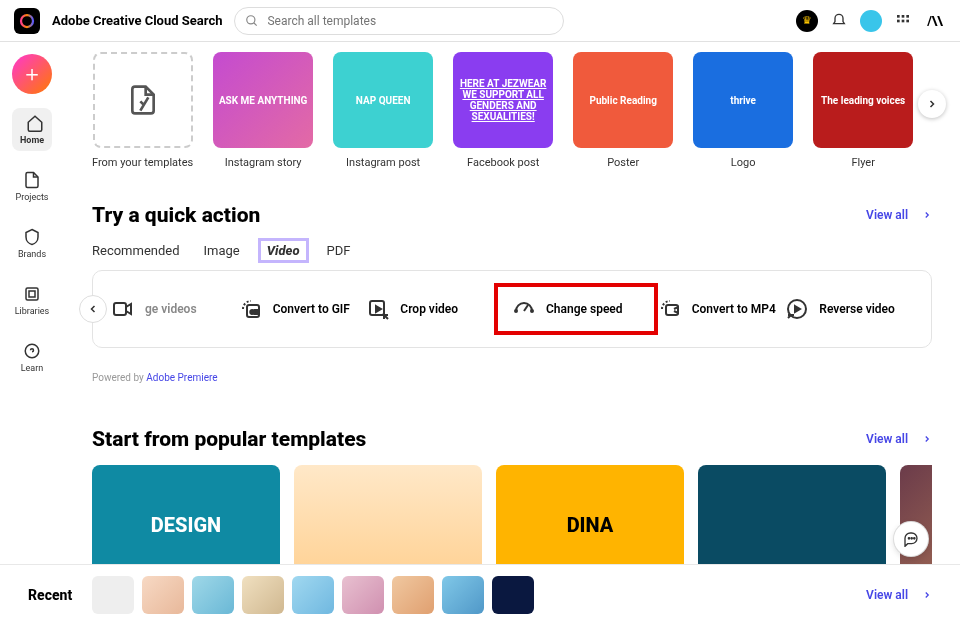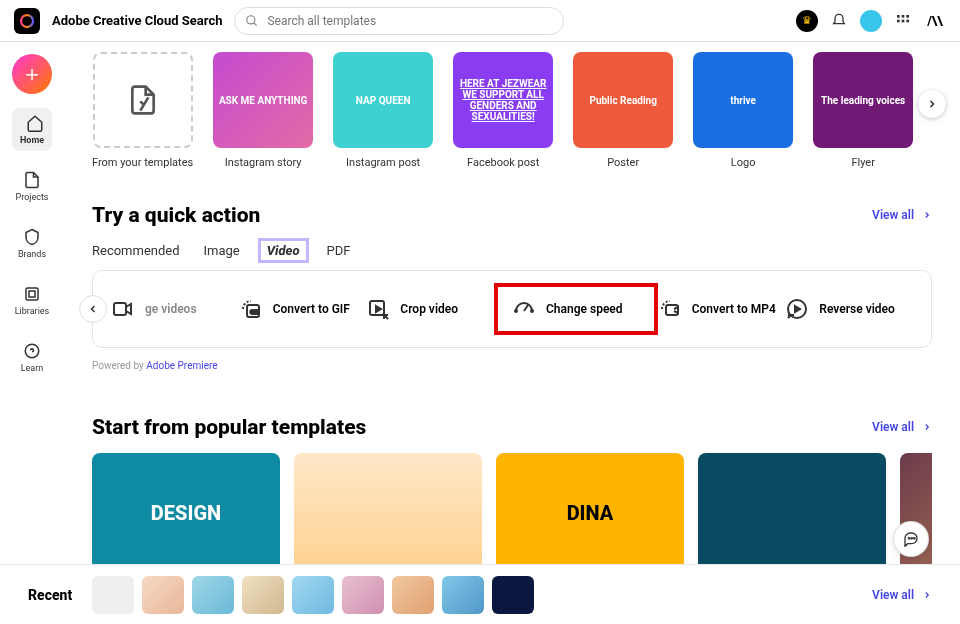--- a/index.html
+++ b/index.html
@@ -32,33 +32,33 @@
 
 .tpl-row { display: flex; gap: 20px; position: relative;}
 .tpl-item { display:flex; flex-direction:column; align-items:center; gap:8px; }
 .thumb { width: 100px; height: 96px; border-radius: 8px; display:flex; align-items:center; justify-content:center; font-size:10px; color:#fff; text-align:center; font-weight:700; padding:4px; overflow:hidden;}
 .thumb.dashed { border:2px dashed #ccc; background:#fff; color:#555;}
 .tpl-label { font-size: 11px; color: #333; }
 .scroll-next { position:absolute; right:-14px; top:38px; width:28px; height:28px; border-radius:50%; background:#fff; box-shadow:0 1px 4px rgba(0,0,0,.25); display:flex; align-items:center; justify-content:center;}
 
 .section-head { display:flex; justify-content:space-between; align-items:center; margin-top: 34px; }
 .section-title { font-size: 21px; font-weight: 800; }
-.view-all { color:#4646e6; font-size:12px; font-weight:600; display:flex; align-items:center; gap:8px;}
+.view-all { color:#4646e6; font-size:12px; font-weight:600; display:flex; align-items:center; gap:14px;}
 
 .qa-tabs { display:flex; gap:24px; margin-top:14px; font-size:13px; }
 .qa-tab { color:#333; padding:2px 0;}
 .qa-tab.active { font-weight:800; }
 .hl-video { border:3px solid #c4b5fd; padding:2px 6px; margin:-5px -6px;font-style:italic;}
 
 .qa-box { margin-top:10px; border:1px solid #e3e3e3; border-radius:10px; height:78px; display:flex; align-items:center; padding:0 18px; position:relative;}
 .qa-prev { position:absolute; left:-14px; width:28px; height:28px; border-radius:50%; background:#fff; border:1px solid #ddd; display:flex; align-items:center; justify-content:center;}
 .qa-item { flex:1; display:flex; align-items:center; gap:10px; font-size:12px; font-weight:600; justify-content:flex-start;}
 .qa-item .qi-ico { width:24px; height:24px; }
 .hl-speed { border:4px solid #e30000; padding:10px 14px; }
-.powered { font-size:10px; color:#999; margin-top:12px;}
+.powered { font-size:10px; color:#999; margin-top:24px;}
 .powered a{color:#4646e6; text-decoration:none;}
 
 .pop-row { display:flex; gap:14px; margin-top:14px; overflow:hidden;}
 .pop-card { width:188px; height:120px; border-radius:8px; display:flex; align-items:center; justify-content:center; color:#fff; font-weight:800; font-size:20px; flex-shrink:0; overflow:hidden;}
 
 .chat-btn { position:absolute; right:32px; bottom:8px; width:34px; height:34px; border-radius:50%; background:#fff; box-shadow:0 0 0 1px #ddd, 0 2px 6px rgba(0,0,0,.15); display:flex; align-items:center; justify-content:center;}
 
 .recent-bar { height:60px; border-top:1px solid #e8e8e8; display:flex; align-items:center; padding:0 28px; gap:10px; background:#fff; }
 .recent-title { font-weight:800; font-size:14px; margin-right:10px;}
 .rthumb { width:42px; height:38px; border-radius:6px; flex-shrink:0; }
@@ -177,21 +177,21 @@
         </div>
         <div class="tpl-item">
           <div class="thumb" style="background: rgb(240, 90, 60);">Public Reading</div>
           <div class="tpl-label">Poster</div>
         </div>
         <div class="tpl-item">
           <div class="thumb" style="background: rgb(26, 110, 224);">thrive</div>
           <div class="tpl-label">Logo</div>
         </div>
         <div class="tpl-item">
-          <div class="thumb" style="background: #701a75;">The leading voices</div>
+          <div class="thumb" style="background: #b91c1c;">The leading voices</div>
           <div class="tpl-label">Flyer</div>
         </div>
         <div class="scroll-next">
         <svg width="12" height="12" viewBox="0 0 24 24" fill="none" stroke="#333" stroke-width="3">
             <polyline points="9 18 15 12 9 6"></polyline>
           </svg>
       </div>
     </div>
 
     <div class="section-head">

